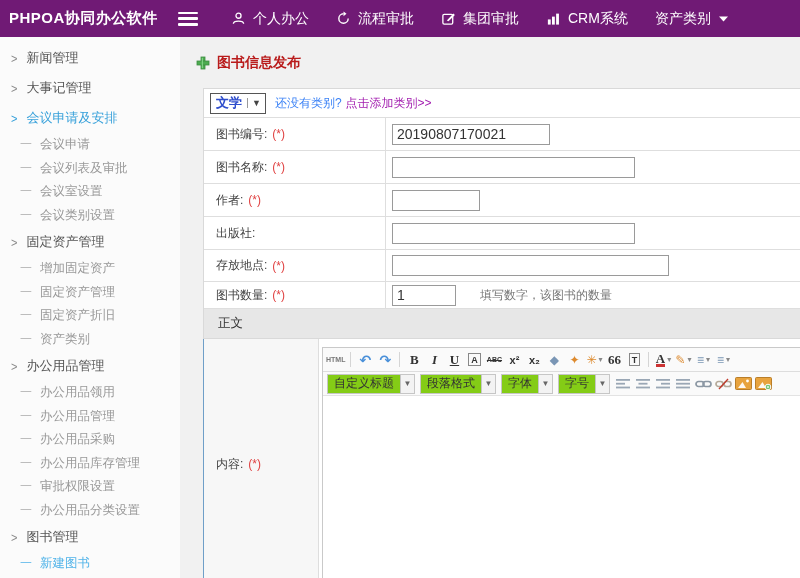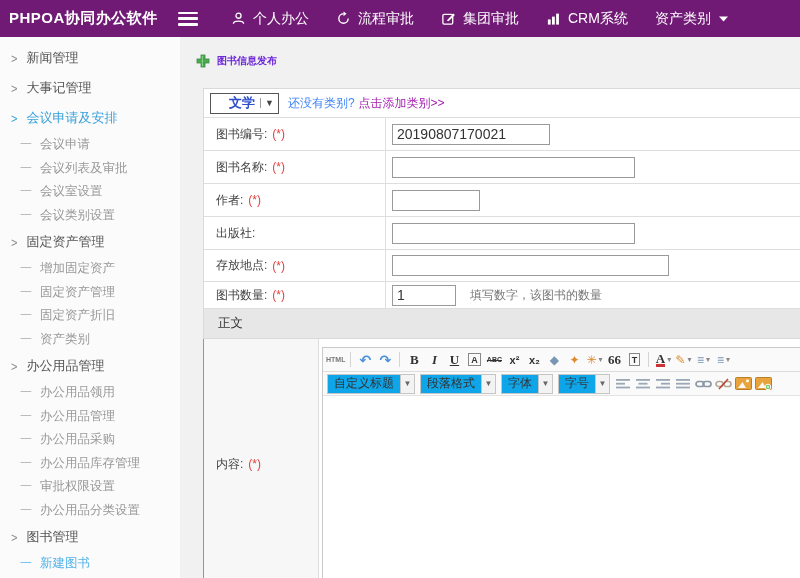--- a/index.html
+++ b/index.html
@@ -32,34 +32,34 @@
   .side-sub.active { color:#52b4e9; }
   .side-sub.active .dash { color:#52b4e9; }
   .side-scrollbar { position:absolute; right:3px; top:78px; bottom:0; width:5px;
     background:#d8d8d8; border-radius:3px; }
 
   
   .main { position:absolute; left:180px; top:37px; width:620px; height:541px;
     background:#f1f1f1; overflow:hidden; }
   .page-title { display:flex; align-items:center; margin:17px 0 0 16px; }
   .page-title .plus { margin-right:7px; display:inline-flex; }
-  .page-title .ttl { font-size:10px; font-weight:bold; color:#6d28d9; }
+  .page-title .ttl { font-size:14px; font-weight:bold; color:#b91c1c; }
 
   .form { position:absolute; left:23px; top:51px; width:680px;
     background:#fff; border:1px solid #d9d9d9; border-bottom:none; }
   .frow { display:flex; border-bottom:1px solid #dedede; align-items:center; }
   .flabel { width:182px; align-self:stretch; display:flex; align-items:center;
     padding-left:12px; border-right:1px solid #dedede; font-size:12px; color:#444; }
   .flabel .req { color:#e04343; margin-left:5px; font-size:12px; }
   .fvalue { flex:1; display:flex; align-items:center; padding:4px 6px; }
   .txt { border:1px solid #9a9a9a; height:21px; font-size:14px; color:#333;
     padding:0 4px; font-family:"Liberation Sans","DejaVu Sans",sans-serif; background:#fff; }
-  .hint { font-size:12px; color:#777; margin-left:14px; }
+  .hint { font-size:12px; color:#777; margin-left:24px; }
   .cat-select { display:inline-flex; align-items:center; border:1px solid #555;
-    height:21px; padding:0 4px 0 18px; cursor:pointer; background:#fff; }
+    height:21px; padding:0 4px 0 5px; cursor:pointer; background:#fff; }
   .cat-select .cval { font-size:13px; font-weight:bold; color:#2f4ecc; margin-right:5px; }
   .cat-select .ccaret { font-size:9px; color:#444; border-left:1px solid #999; padding-left:4px; }
   .cat-note { font-size:12px; color:#3b82f6; margin-left:9px; }
   .cat-link { font-size:12px; color:#a21caf; margin-left:4px; cursor:pointer; }
 
   .sec-header { background:#e7e7e7; border-bottom:1px solid #d9d9d9;
     height:30px; display:flex; align-items:center; padding-left:14px;
     font-size:12.5px; color:#333; }
   .content-row { display:flex; height:250px; border-left:1px solid #6f9fc8; margin-left:-1px; }
   .content-label { width:183px; background:#f7f7f7; border-right:1px solid #dedede;
@@ -83,21 +83,21 @@
   .g-under { text-decoration:underline; font-family:"Liberation Serif","DejaVu Serif",serif; font-weight:bold; color:#333; }
   .g-boxed { border:1px solid #888; font-size:9px; padding:0 2px; height:13px; display:inline-flex;
     align-items:center; color:#333; font-weight:bold; }
   .g-strike { font-size:7px; text-decoration:line-through; font-weight:bold; color:#333; }
   .g-plain { font-size:11px; font-weight:bold; color:#333; }
   .g-steel { color:#7a96b5; font-size:12px; }
   .g-orange { color:#dd8a2e; font-size:12px; }
   .g-fontcolor { color:#333; font-weight:bold; font-family:"Liberation Serif","DejaVu Serif",serif;
     border-bottom:3px solid #c33; line-height:11px; height:14px; }
   .ed-caret { font-size:8px; color:#888; margin-left:2px; }
-  .ed-combo { display:inline-flex; align-items:center; border:1px solid #c6c6c6; background:#0ea5e9;
+  .ed-combo { display:inline-flex; align-items:center; border:1px solid #c6c6c6; background:#84cc16;
     height:20px; margin:0 3px 0 2px; cursor:pointer; }
   .ed-combo .clabel { padding:0 6px; font-size:12px; color:#333; }
   .ed-combo .ccaret { width:14px; align-self:stretch; border-left:1px solid #c6c6c6;
     display:flex; align-items:center; justify-content:center; font-size:8px; color:#666; background:#f3f3f3; }
   .ed-content { height:205px; background:#fff; }
 </style>
 </head>
 <body>
 
 <div class="topbar">

